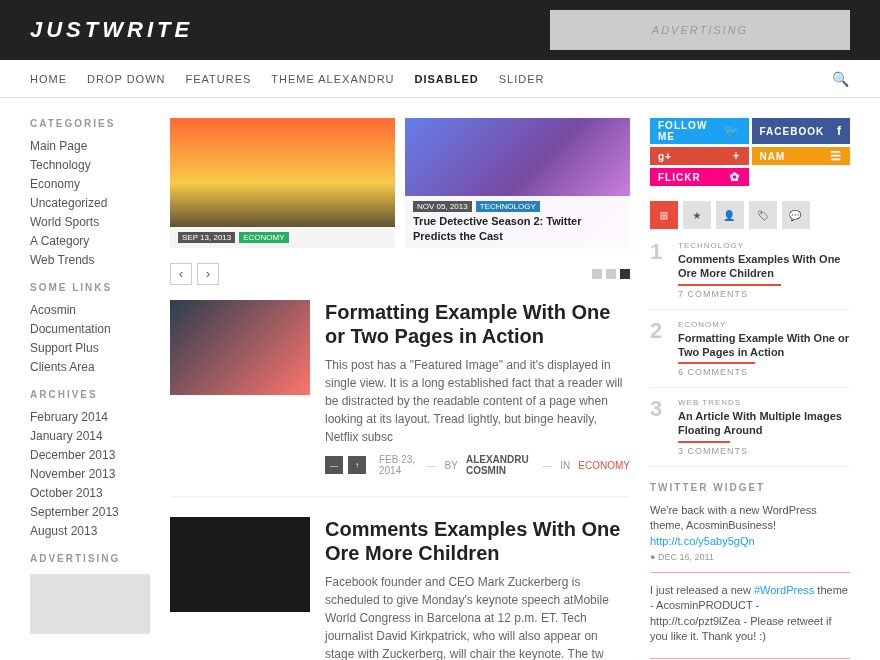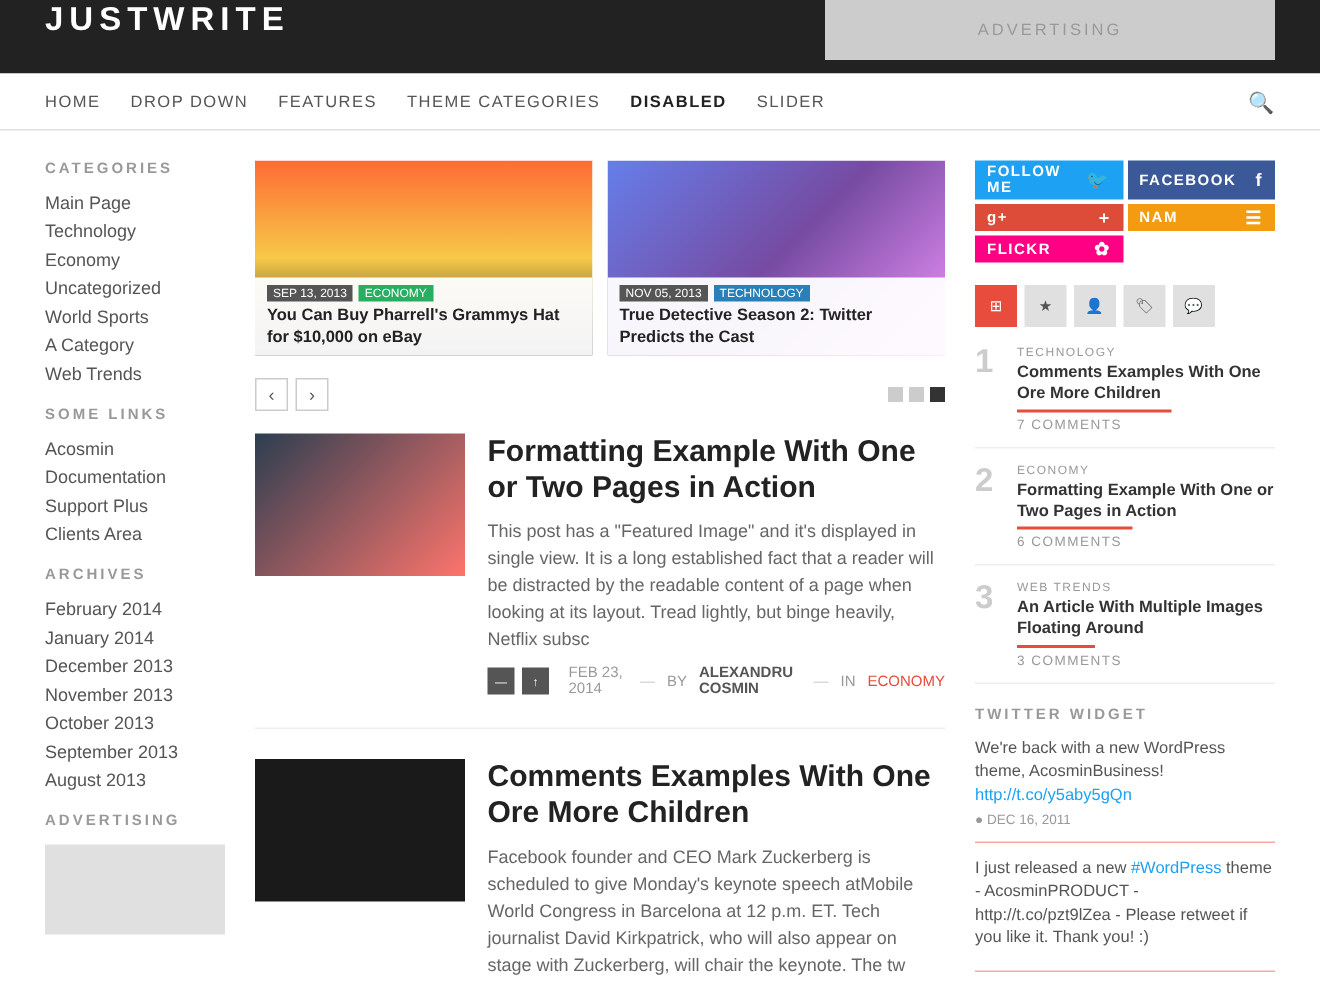--- a/index.html
+++ b/index.html
@@ -1,19 +1,19 @@
 <!DOCTYPE html>
 <html><head>
   <meta charset="utf-8">
   <style>
     * { box-sizing: border-box; margin: 0; padding: 0; }
     body { font-family: Arial, Helvetica, sans-serif; font-size: 13px; background: #f0f0f0; color: #333; }
 
     
-    .site-header { background: #222; display: flex; padding: 0 30px; height: 49px; }
+    .site-header { background: #222; display: flex; align-items: center; padding: 0 30px; height: 60px; font-style: italic; }
     .site-title { color: #fff; font-size: 22px; letter-spacing: 4px; font-weight: bold; flex: 1; }
     .ad-banner { background: #ccc; width: 300px; height: 40px; display: flex; align-items: center; justify-content: center; }
     .ad-banner span { font-size: 11px; color: #999; letter-spacing: 2px; }
 
     
     .main-nav { background: #fff; border-bottom: 1px solid #e0e0e0; display: flex; align-items: center; padding: 16px 30px; height: 38px; }
     .main-nav a { font-size: 11px; color: #555; text-decoration: none; margin-right: 20px; letter-spacing: 1px; padding: 10px 0; display: inline-block; }
     .main-nav a.disabled { color: #222; font-weight: bold; }
     .nav-search { margin-left: auto; font-size: 14px; color: #555; cursor: pointer; }
 
@@ -108,21 +108,21 @@
     <span class="site-title">JUSTWRITE</span>
     <div class="ad-banner">
       <span>ADVERTISING</span>
     </div>
   </header>
 
   <nav class="main-nav">
     <a href="#">HOME</a>
     <a href="#">DROP DOWN</a>
     <a href="#">FEATURES</a>
-    <a href="#">THEME CATEGORIES</a>
+    <a href="#">THEME ALEXANDRU</a>
     <a href="#" class="disabled">DISABLED</a>
     <a href="#">SLIDER</a>
     <span class="nav-search">🔍</span>
   </nav>
 
   <div class="content-area">
 
     <aside class="sidebar-left">
       <div class="sidebar-section-title">CATEGORIES</div>
       <a href="#" class="sidebar-link">Main Page</a>
@@ -155,21 +155,20 @@
     <main class="main-content">
 
       <div class="featured-slider">
         <div class="slide-item">
           <div class="slide-img-placeholder img-sunset" style="width:100%;height:130px;display:block;"></div>
           <div class="slide-meta">
             <div class="slide-meta-row">
               <span class="slide-date-badge">SEP 13, 2013</span>
               <span class="slide-cat-badge badge-economy">ECONOMY</span>
             </div>
-            <div class="slide-title">You Can Buy Pharrell's Grammys Hat for $10,000 on eBay</div>
           </div>
         </div>
         <div class="slide-item">
           <div class="slide-img-placeholder img-harbor" style="width:100%;height:130px;display:block;"></div>
           <div class="slide-meta">
             <div class="slide-meta-row">
               <span class="slide-date-badge">NOV 05, 2013</span>
               <span class="slide-cat-badge badge-technology">TECHNOLOGY</span>
             </div>
             <div class="slide-title">True Detective Season 2: Twitter Predicts the Cast</div>

